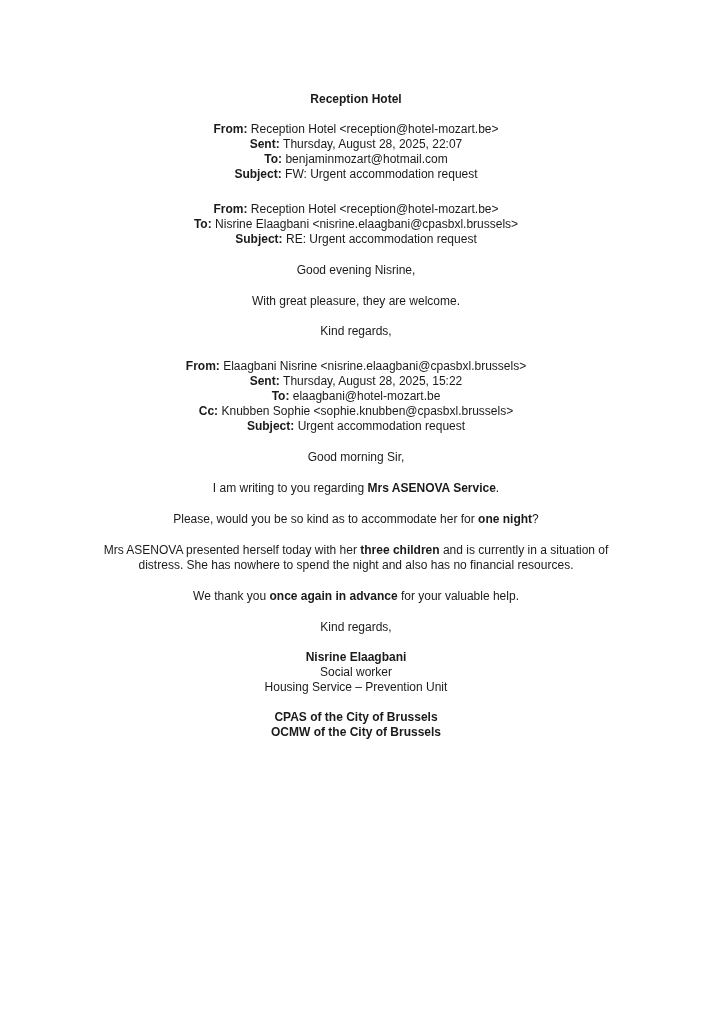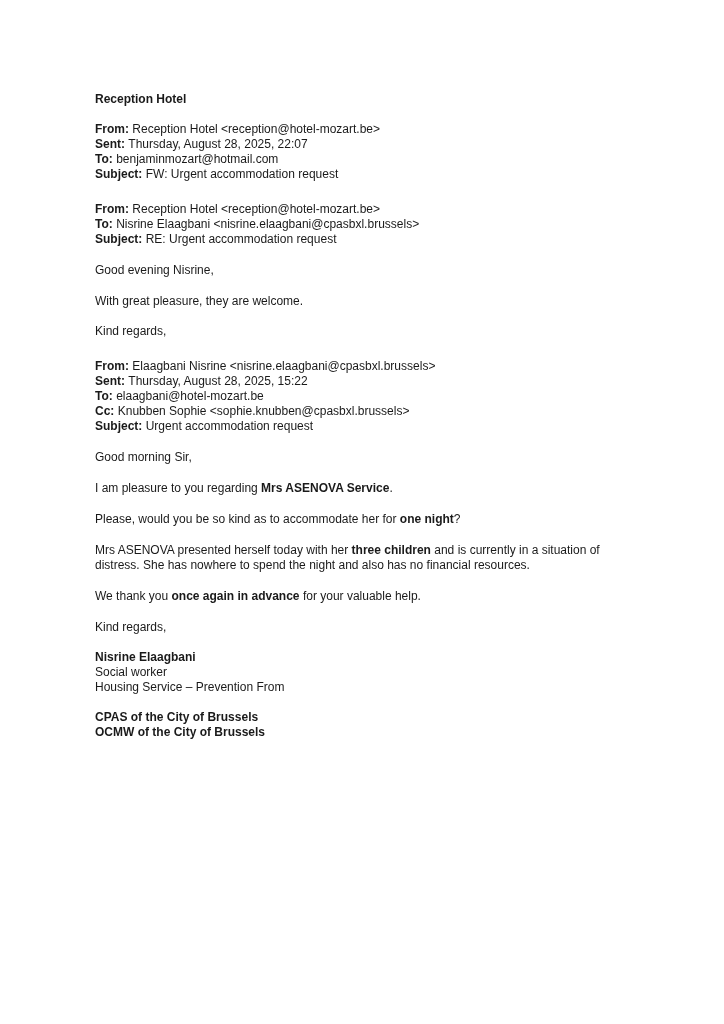--- a/index.html
+++ b/index.html
@@ -12,20 +12,21 @@
     width: 724px;
     height: 1024px;
     box-sizing: border-box;
     background: #ffffff;
     padding: 92px 107px 0 95px;
     font-family: "Liberation Sans", "DejaVu Sans", sans-serif;
     font-size: 12px;
     line-height: 15px;
     color: #1a1a1a;
     overflow: hidden;
+    text-align: center;
   }
   .title {
     font-weight: bold;
     margin: 0 0 15px 0;
   }
   .email {
     margin: 0 0 20px 0;
   }
   .block {
     margin: 0 0 15px 0;
@@ -101,34 +102,34 @@
       <div class="hl">
         <b>Cc:</b><span>Knubben Sophie &lt;sophie.knubben@cpasbxl.brussels&gt;</span>
       </div>
       <div class="hl">
         <b>Subject:</b><span>Urgent accommodation request</span>
       </div>
     </div>
 
     <p>Good morning Sir,</p>
 
-    <p><span>I am pleasure to you regarding </span><b>Mrs ASENOVA Service</b><span>.</span></p>
+    <p><span>I am writing to you regarding </span><b>Mrs ASENOVA Service</b><span>.</span></p>
 
     <p><span>Please, would you be so kind as to accommodate her for </span><b>one night</b><span>?</span></p>
 
     <p><span>Mrs ASENOVA presented herself today with her </span><b>three children</b><span> and is currently in a situation of distress. She has nowhere to spend the night and also has no financial resources.</span></p>
 
     <p><span>We thank you </span><b>once again in advance</b><span> for your valuable help.</span></p>
 
     <p>Kind regards,</p>
 
     <div class="block">
       <div class="line bold">Nisrine Elaagbani</div>
       <div class="line">Social worker</div>
-      <div class="line">Housing Service – Prevention From</div>
+      <div class="line">Housing Service – Prevention Unit</div>
     </div>
 
     <div class="block">
       <div class="line bold">CPAS of the City of Brussels</div>
       <div class="line bold">OCMW of the City of Brussels</div>
     </div>
   </section>
 
 </div>
 

